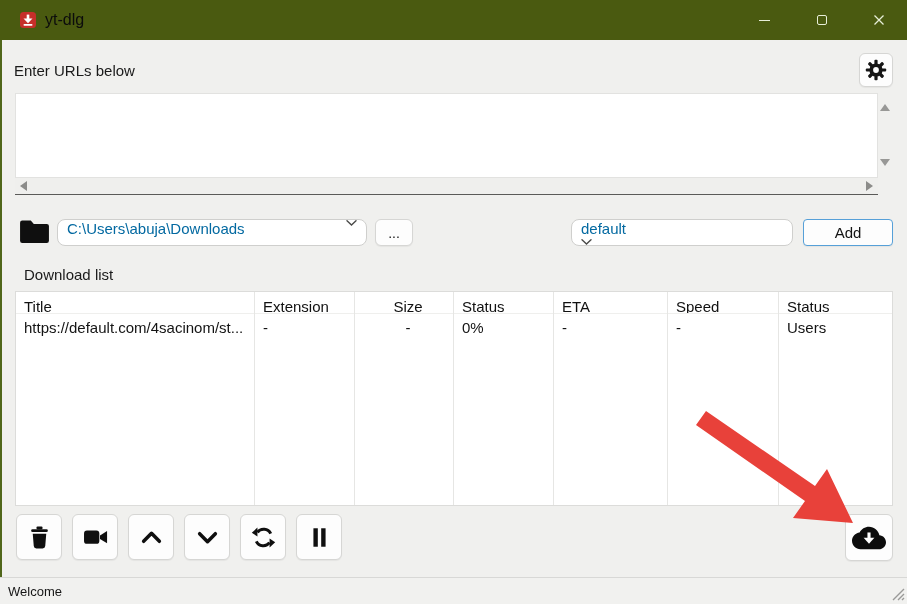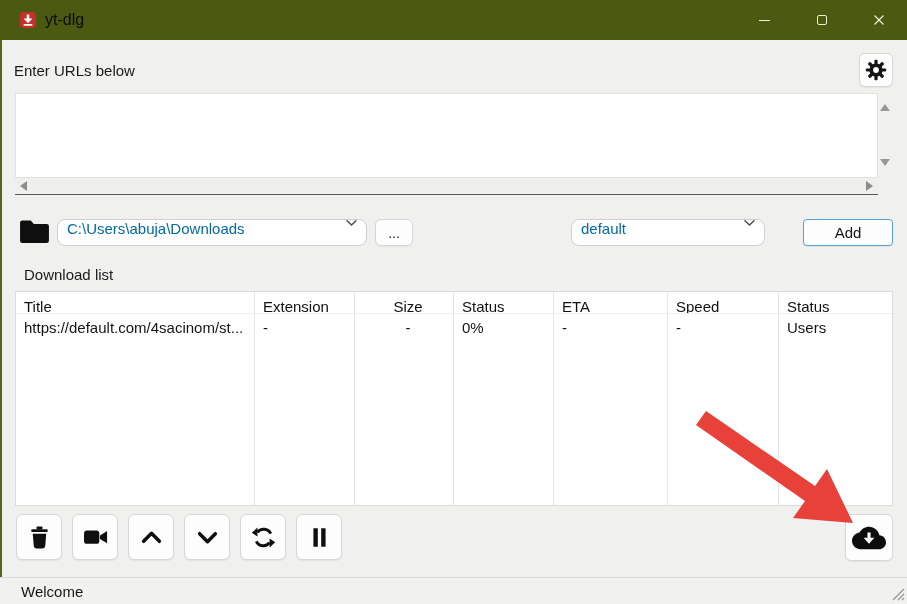--- a/index.html
+++ b/index.html
@@ -68,21 +68,21 @@
         border-bottom:1px solid #efefed; white-space:nowrap; overflow:hidden; }
   .td { height:28px; line-height:28px; padding-left:8px; font-size:15px; color:#141414;
         white-space:nowrap; overflow:hidden; }
   
   .tool-btn { position:absolute; top:514px; width:46px; height:46px; }
   .tool-btn svg { display:block; }
   
   .statusbar {
     position:absolute; left:0; top:577px; width:907px; height:27px;
     background:#f1f1ef; border-top:1px solid #d8d8d6;
-    display:flex; align-items:center; padding-left:21px; font-size:15px; color:#161616;
+    display:flex; align-items:center; padding-left:8px; font-size:13px; color:#161616;
   }
   .grip { position:absolute; right:2px; bottom:3px; }
   
   .annotation { position:absolute; left:0; top:0; width:907px; height:604px; pointer-events:none; }
 </style>
 </head>
 <body>
 
 <div class="window">
 
@@ -145,21 +145,21 @@
   </div>
   <div class="combo" style="left:57px; top:219px; width:310px; height:27px;">
     <span class="combo-text">C:\Users\abuja\Downloads</span>
     <svg width="11" height="6" viewBox="0 0 11 6">
       <path d="M1 0.8 L5.5 5 L10 0.8" stroke="#4a4a48" stroke-width="1.4" fill="none" stroke-linecap="round"></path>
     </svg>
   </div>
   <div class="btn" style="position:absolute; left:375px; top:219px; width:38px; height:27px; font-size:14px;">
     <span>...</span>
   </div>
-  <div class="combo" style="left:571px; top:219px; width:194px; height:27px;">
+  <div class="combo" style="left:571px; top:219px; width:222px; height:27px;flex-direction:column;">
     <span class="combo-text">default</span>
     <svg width="11" height="6" viewBox="0 0 11 6">
       <path d="M1 0.8 L5.5 5 L10 0.8" stroke="#4a4a48" stroke-width="1.4" fill="none" stroke-linecap="round"></path>
     </svg>
   </div>
   <div class="btn" style="position:absolute; left:803px; top:219px; width:90px; height:27px; border:1.5px solid #56a0d8; border-radius:4px; font-size:15px;">
     <span>Add</span>
   </div>
 
   <div class="label" style="left:24px; top:266px;">Download list</div>

